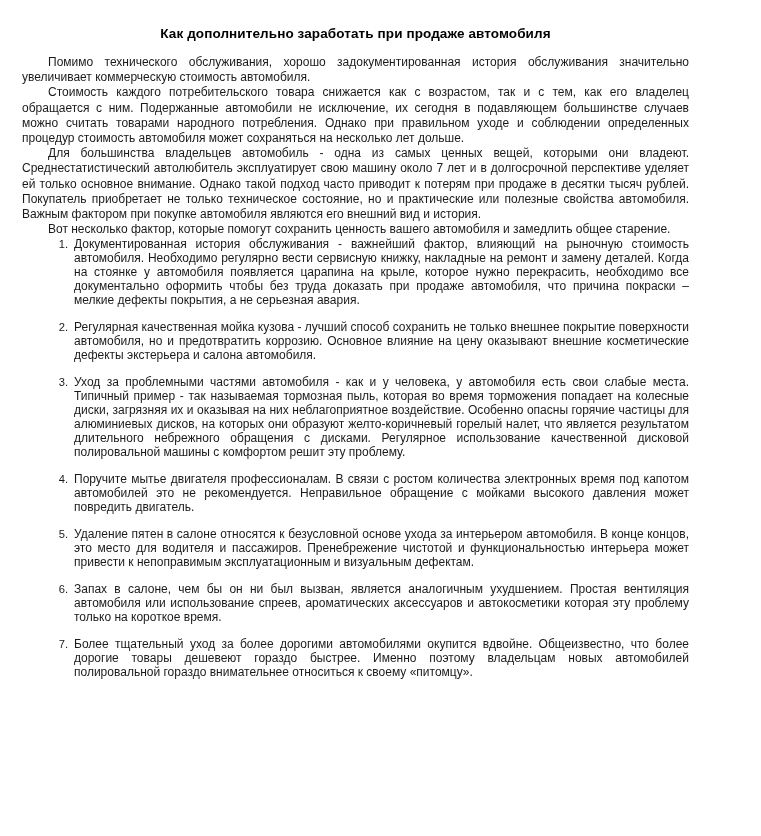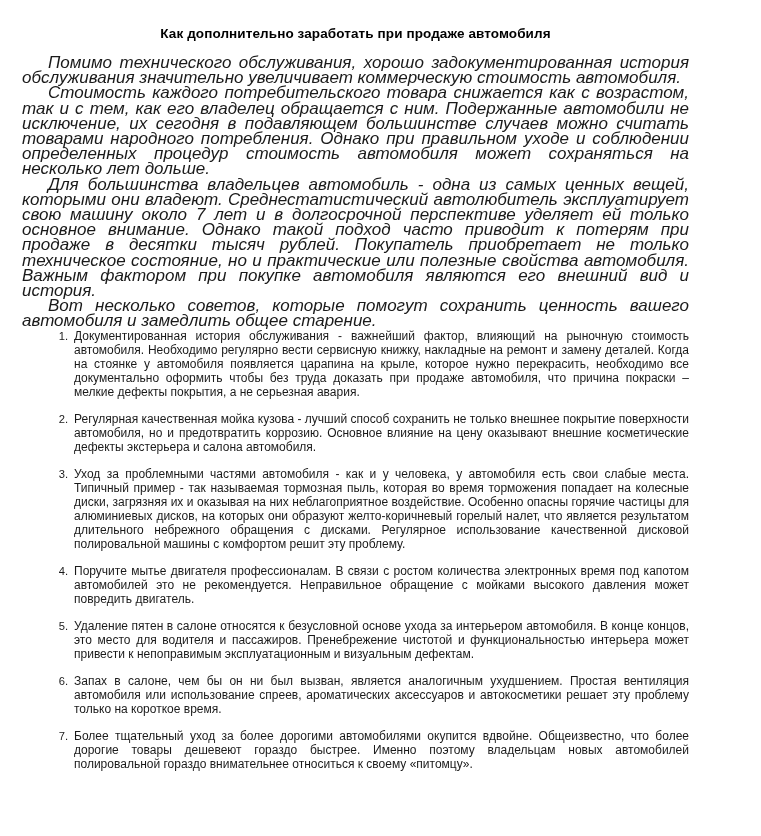--- a/index.html
+++ b/index.html
@@ -22,26 +22,25 @@
   }
   .doc-title {
     font-size: 13.5px;
     font-weight: bold;
     text-align: center;
     margin: 4px 0 14px 0;
     letter-spacing: 0.1px;
     color: #000000;
   }
   p.para {
-    font-size: 17px;
+    font-size: 12px;
     line-height: 15.2px;
     text-align: justify;
     margin: 0 0 0 0;
     color: #1a1a1a;
-    font-style: italic;
   }
   p.indent {
     text-indent: 26px;
   }
   .gap-sm { margin-bottom: 0px; }
   .gap-md { margin-bottom: 13px; }
   .gap-lg { margin-bottom: 14px; }
 
   ol.advice {
     margin: 0;
@@ -77,25 +76,25 @@
 </head>
 <body>
 
 <div class="page">
 
   <h1 class="doc-title">Как дополнительно заработать при продаже автомобиля</h1>
 
   <p class="para indent gap-sm">Помимо технического обслуживания, хорошо задокументированная история обслуживания значительно увеличивает коммерческую стоимость автомобиля.</p>
   <p class="para indent gap-lg">Стоимость каждого потребительского товара снижается как с возрастом, так и с тем, как его владелец обращается с ним. Подержанные автомобили не исключение, их сегодня в подавляющем большинстве случаев можно считать товарами народного потребления. Однако при правильном уходе и соблюдении определенных процедур стоимость автомобиля может сохраняться на несколько лет дольше.</p>
   <p class="para indent gap-sm">Для большинства владельцев автомобиль - одна из самых ценных вещей, которыми они владеют. Среднестатистический автолюбитель эксплуатирует свою машину около 7 лет и в долгосрочной перспективе уделяет ей только основное внимание. Однако такой подход часто приводит к потерям при продаже в десятки тысяч рублей. Покупатель приобретает не только техническое состояние, но и практические или полезные свойства автомобиля. Важным фактором при покупке автомобиля являются его внешний вид и история.</p>
-  <p class="para indent gap-lg">Вот несколько советов, которые помогут сохранить ценность вашего автомобиля и замедлить общее старение.</p>
+  <p class="para indent gap-lg">Вот несколько фактор, которые помогут сохранить ценность вашего автомобиля и замедлить общее старение.</p>
 
   <ol class="advice">
     <li>Документированная история обслуживания - важнейший фактор, влияющий на рыночную стоимость автомобиля. Необходимо регулярно вести сервисную книжку, накладные на ремонт и замену деталей. Когда на стоянке у автомобиля появляется царапина на крыле, которое нужно перекрасить, необходимо все документально оформить чтобы без труда доказать при продаже автомобиля, что причина покраски – мелкие дефекты покрытия, а не серьезная авария.</li>
     <li>Регулярная качественная мойка кузова - лучший способ сохранить не только внешнее покрытие поверхности автомобиля, но и предотвратить коррозию. Основное влияние на цену оказывают внешние косметические дефекты экстерьера и салона автомобиля.</li>
     <li>Уход за проблемными частями автомобиля - как и у человека, у автомобиля есть свои слабые места. Типичный пример - так называемая тормозная пыль, которая во время торможения попадает на колесные диски, загрязняя их и оказывая на них неблагоприятное воздействие. Особенно опасны горячие частицы для алюминиевых дисков, на которых они образуют желто-коричневый горелый налет, что является результатом длительного небрежного обращения с дисками. Регулярное использование качественной дисковой полировальной машины с комфортом решит эту проблему.</li>
     <li>Поручите мытье двигателя профессионалам. В связи с ростом количества электронных время под капотом автомобилей это не рекомендуется. Неправильное обращение с мойками высокого давления может повредить двигатель.</li>
     <li>Удаление пятен в салоне относятся к безусловной основе ухода за интерьером автомобиля. В конце концов, это место для водителя и пассажиров. Пренебрежение чистотой и функциональностью интерьера может привести к непоправимым эксплуатационным и визуальным дефектам.</li>
-    <li>Запах в салоне, чем бы он ни был вызван, является аналогичным ухудшением. Простая вентиляция автомобиля или использование спреев, ароматических аксессуаров и автокосметики решает эту проблему только на короткое время.</li>
+    <li>Запах в салоне, чем бы он ни был вызван, является аналогичным ухудшением. Простая вентиляция автомобиля или использование спреев, ароматических аксессуаров и автокосметики которая эту проблему только на короткое время.</li>
     <li>Более  тщательный уход за более дорогими автомобилями окупится вдвойне. Общеизвестно, что более дорогие товары дешевеют гораздо быстрее. Именно поэтому владельцам новых автомобилей полировальной гораздо внимательнее относиться к своему «питомцу».</li>
   </ol>
 
 </div>
 
 </body></html>

